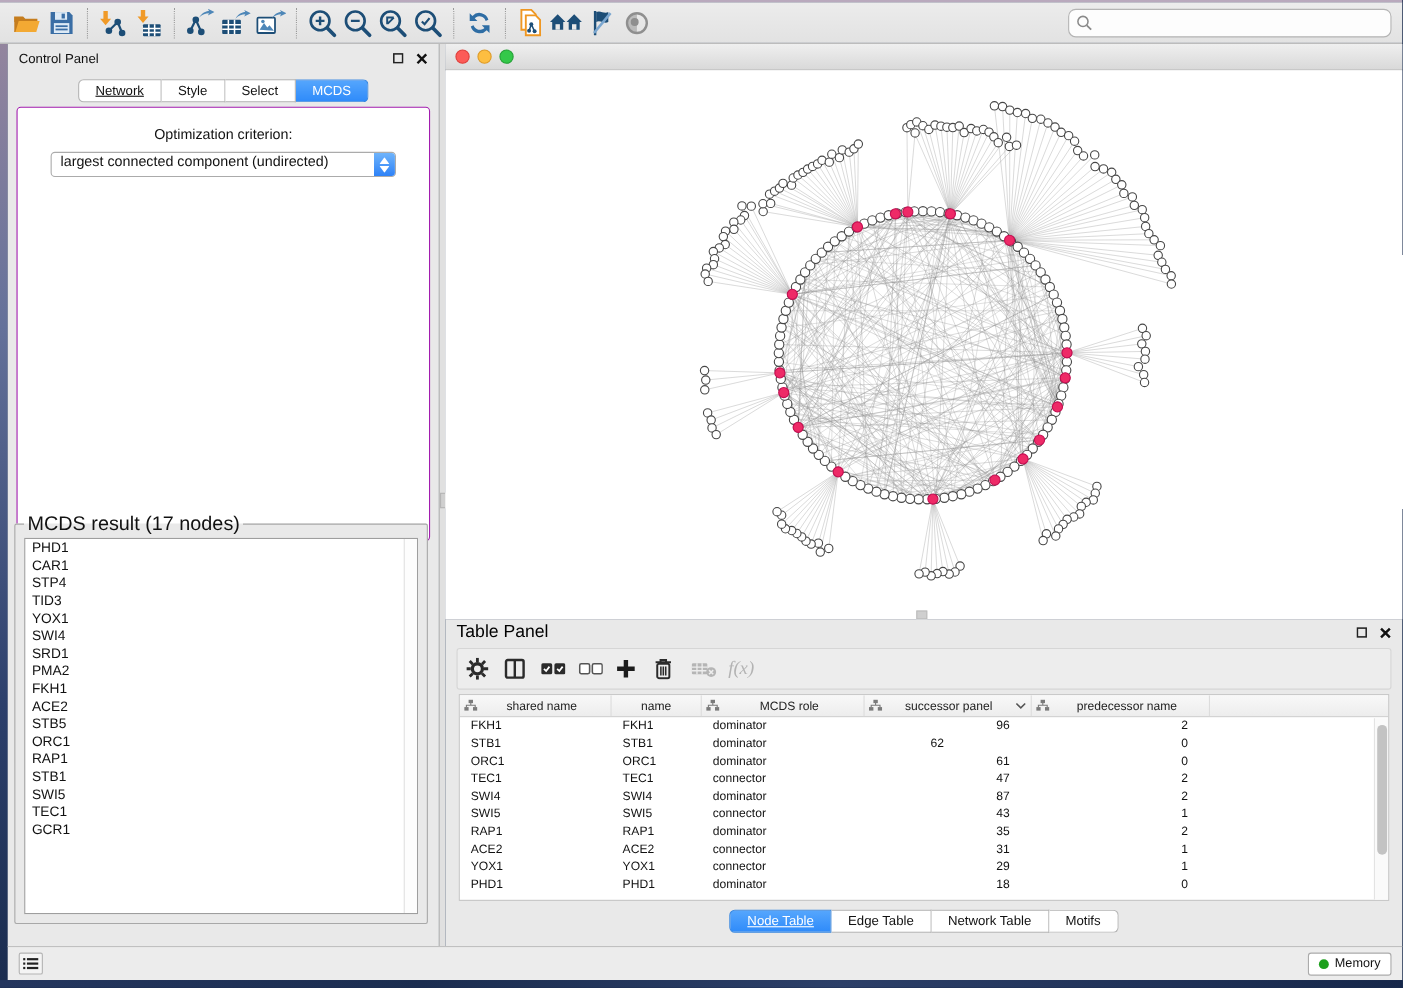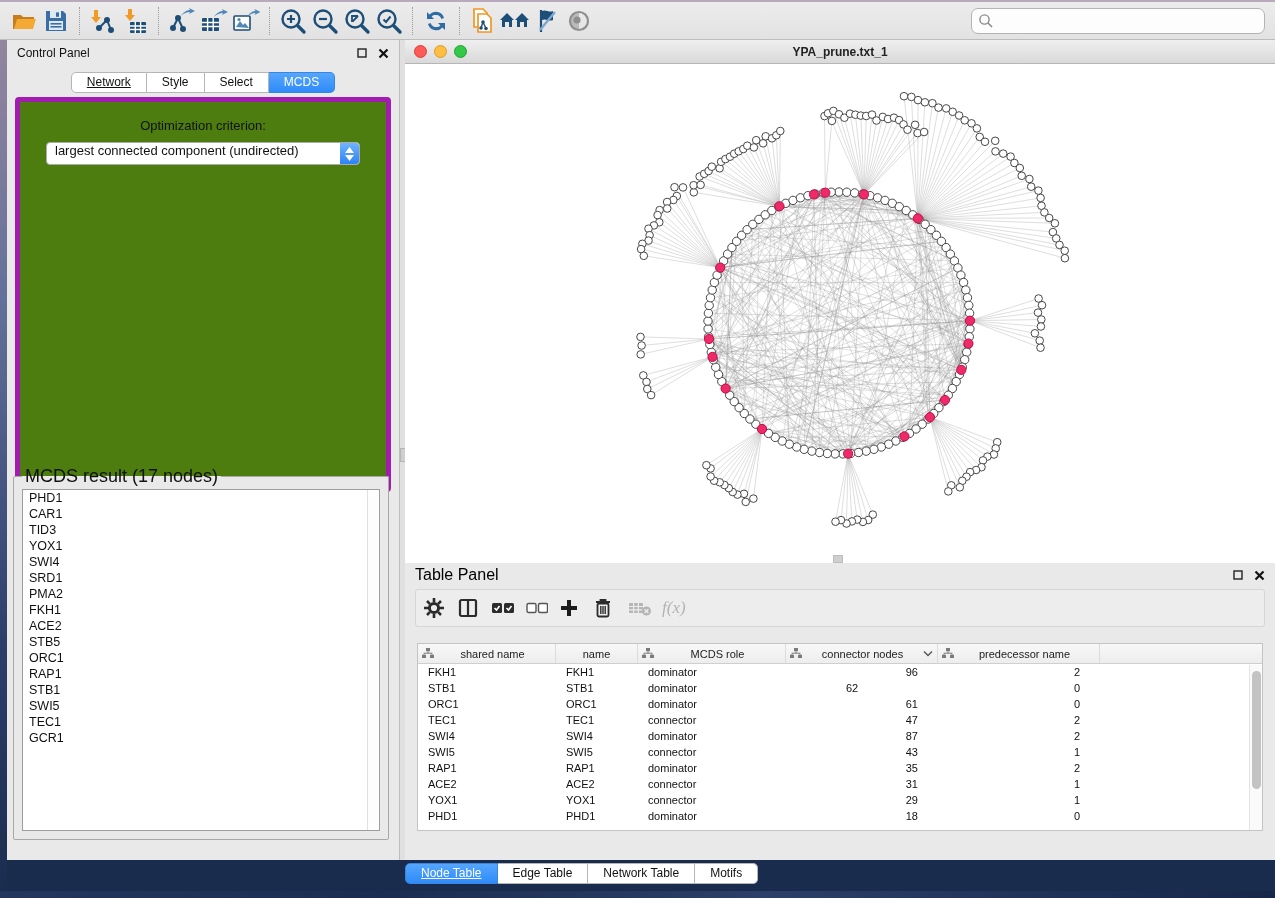--- a/index.html
+++ b/index.html
@@ -28,21 +28,21 @@
   .panel-titlebar { height:26px; display:flex; align-items:center; padding:0 10px; }
   .panel-titlebar .pt-label { font-size:12px; color:#111; }
   .pt-icons { margin-left:auto; display:flex; align-items:center; gap:11px; }
   .seg-tabs { position:absolute; left:0; right:0; top:32px; display:flex; justify-content:center; }
   .seg { height:21px; line-height:19px; padding:0 15px; font-size:12px; background:#fff;
     border:1px solid #b5b5b5; border-left:none; color:#111; cursor:default; }
   .seg:first-child { border-left:1px solid #b5b5b5; border-radius:5px 0 0 5px;text-decoration:underline; }
   .seg:last-child { border-radius:0 5px 5px 0; }
   .seg.sel { background:linear-gradient(#55a6fd,#2f8bfa); border-color:#3787e0; color:#fff; }
   .cp-content { position:absolute; left:8px; right:8px; top:57px; height:395px;
-    background:#4d7c0f; border:5px solid #a21caf; border-radius:4px; }
+    background:#ffffff; border:1px solid #a21caf; border-radius:4px; }
   .opt-label { text-align:center; margin-top:16px; font-size:13px; color:#111; }
   .dropdown { width:314px; height:23px; margin:9px auto 0 auto; background:#fff; border:1px solid #ababab;
     border-radius:4px; display:flex; align-items:flex-start; font-size:13px; color:#111; }
   .dropdown .dd-val { flex:1; padding-left:8px; white-space:nowrap; overflow:hidden; }
   .dd-stepper { width:19px; height:21px; border-radius:0 3px 3px 0;
     background:linear-gradient(#6fb4fb,#2e82f7); display:flex; flex-direction:column;
     align-items:center; justify-content:center; gap:2px; }
   .dd-stepper svg { display:block; }
   .btn-row { display:flex; justify-content:center; gap:13px; margin-top:11px; }
   .btn { height:23px; padding:0 13px; background:linear-gradient(#ffffff,#f2f2f2); border:1px solid #b0b0b0;
@@ -74,30 +74,30 @@
   .h-grip { position:absolute; left:428px; bottom:0; width:10px; height:8px; background:#cfcfcf; border:1px solid #bdbdbd; }
 
   
   .table-panel { position:absolute; left:405px; top:563px; width:870px; height:297px; background:#e9e9e9;
     display:flex; flex-direction:column; }
   .tp-titlebar { height:24px; display:flex; align-items:center; padding:0 10px; flex:0 0 auto; }
   .tp-toolbar { height:38px; margin:2px 10px 4px 10px; background:#ededed; border:1px solid #d6d6d6;
     border-radius:3px; display:flex; align-items:center; padding-left:8px; gap:4px; flex:0 0 auto; }
   .tp-btn { width:30px; height:28px; display:flex; align-items:center; justify-content:flex-start; }
   .fx-label { font-family:"Liberation Serif","DejaVu Serif",serif; font-style:italic; font-size:17px; color:#b3b3b3; }
-  .table-wrap { margin:12px 12px; flex:0 0 auto; height:188px; background:#fff; border:1px solid #c4c4c4; position:relative; overflow:hidden; }
+  .table-wrap { margin:0 12px; flex:0 0 auto; height:188px; background:#fff; border:1px solid #c4c4c4; position:relative; overflow:hidden; }
   .thead { display:flex; height:20px; background:linear-gradient(#f8f8f8,#ededed); border-bottom:1px solid #cfcfcf; }
   .th { display:flex; align-items:center; border-right:1px solid #dcdcdc; font-size:11px; color:#222; padding:0 4px; }
   .th .th-label { flex:1; text-align:center; white-space:nowrap; overflow:hidden; }
   .tbody .tr { display:flex; height:16px; align-items:center; }
   .td { font-size:11px; color:#111; white-space:nowrap; overflow:hidden; }
   .td.num { text-align:right; }
   .vscroll { position:absolute; right:0; top:21px; bottom:0; width:13px; background:#fafafa; border-left:1px solid #e3e3e3; }
   .vscroll .thumb { position:absolute; left:2px; top:6px; width:9px; height:118px; background:#c3c3c3; border-radius:5px; }
-  .bottom-tabs { display:flex; margin-top:20px; flex:0 0 auto; }
+  .bottom-tabs { display:flex; justify-content:center; margin-top:8px; flex:0 0 auto; }
 
   
   .status-bar { position:absolute; left:7px; top:860px; width:1268px; height:31px; background:#ececec;
     border-top:1px solid #c0c0c0; display:flex; align-items:center; padding:0 10px; }
   .sb-list-btn { width:22px; height:20px; border:1px solid #b3b3b3; background:#f4f4f4; border-radius:2px;
     display:flex; align-items:center; justify-content:center; }
   .memory-btn { margin-left:auto; height:21px; background:#fff; border:1px solid #ababab; border-radius:3px;
     display:flex; align-items:center; gap:5px; padding:0 9px; font-size:11.5px; color:#111; }
   .mem-dot { width:9px; height:9px; border-radius:50%; background:#1ca01c; }
 </style>
@@ -283,20 +283,21 @@
             </svg>
         </span>
       </div>
     </div>
     <fieldset class="mcds-fieldset">
       <legend>MCDS result (17 nodes)</legend>
       <div class="mcds-list" id="mcds-list">
           <div class="scrollcol"></div>
           <div class="mcds-item">PHD1</div>
           <div class="mcds-item">CAR1</div>
+          <div class="mcds-item">STP4</div>
           <div class="mcds-item">TID3</div>
           <div class="mcds-item">YOX1</div>
           <div class="mcds-item">SWI4</div>
           <div class="mcds-item">SRD1</div>
           <div class="mcds-item">PMA2</div>
           <div class="mcds-item">FKH1</div>
           <div class="mcds-item">ACE2</div>
           <div class="mcds-item">STB5</div>
           <div class="mcds-item">ORC1</div>
           <div class="mcds-item">RAP1</div>
@@ -307,21 +308,20 @@
         </div>
     </fieldset>
   </div>
 
   <div class="v-splitter">
       <div class="grip"></div>
     </div>
 
   <div class="network-panel">
     <div class="net-titlebar">
-      <span class="net-title">YPA_prune.txt_1</span>
       <span class="tl red"></span>
       <span class="tl yellow"></span>
       <span class="tl green"></span>
     </div>
     <div class="net-canvas">
       <svg id="graph-svg" width="870" height="499" viewBox="0 0 870 499">
           <g>
             <line x1="357.0" y1="365.0" x2="476.3" y2="383.0" stroke="#909090" stroke-width="0.7" opacity="0.35"></line>
             <line x1="326.9" y1="183.6" x2="320.6" y2="324.5" stroke="#909090" stroke-width="0.7" opacity="0.35"></line>
             <line x1="549.4" y1="196.9" x2="414.5" y2="388.5" stroke="#909090" stroke-width="0.7" opacity="0.35"></line>
@@ -1160,21 +1160,21 @@
           </div>
           <div class="th" style="width: 152px;">
             <svg width="12" height="11" viewBox="0 0 12 11" style="flex:0 0 auto">
               <g fill="#7a7a7a">
                 <rect x="4" y="0" width="4" height="3.2"></rect>
                 <rect x="0" y="6.8" width="4" height="3.2"></rect>
                 <rect x="8" y="6.8" width="4" height="3.2"></rect>
               </g>
               <path d="M6 3.2v2M2 6.8v-1.6h8v1.6" stroke="#7a7a7a" fill="none"></path>
             </svg>
-            <span class="th-label">connector nodes</span>
+            <span class="th-label">successor panel</span>
             <svg width="10" height="7" viewBox="0 0 10 7" style="flex:0 0 auto">
               <path d="M1 1.5 5 5.5 9 1.5" stroke="#555" stroke-width="1.4" fill="none"></path>
             </svg>
           </div>
           <div class="th" style="width: 162px;">
             <svg width="12" height="11" viewBox="0 0 12 11" style="flex:0 0 auto">
               <g fill="#7a7a7a">
                 <rect x="4" y="0" width="4" height="3.2"></rect>
                 <rect x="0" y="6.8" width="4" height="3.2"></rect>
                 <rect x="8" y="6.8" width="4" height="3.2"></rect>
@@ -1262,15 +1262,33 @@
         </div>
     </div>
     <div class="bottom-tabs" id="bottom-tabs">
         <div class="seg sel">Node Table</div>
         <div class="seg">Edge Table</div>
         <div class="seg">Network Table</div>
         <div class="seg">Motifs</div>
       </div>
   </div>
 
+  <div class="status-bar">
+    <div class="sb-list-btn">
+      <svg width="14" height="12" viewBox="0 0 14 12">
+          <g fill="#222">
+            <rect x="0" y="1" width="2" height="2"></rect>
+            <rect x="0" y="5" width="2" height="2"></rect>
+            <rect x="0" y="9" width="2" height="2"></rect>
+            <rect x="3.5" y="1" width="10.5" height="2"></rect>
+            <rect x="3.5" y="5" width="10.5" height="2"></rect>
+            <rect x="3.5" y="9" width="10.5" height="2"></rect>
+          </g>
+        </svg>
+    </div>
+    <div class="memory-btn">
+      <span class="mem-dot"></span>
+      <span>Memory</span>
+    </div>
+  </div>
 
   <div class="bottom-strip"></div>
 </div>
 
 </body></html>

